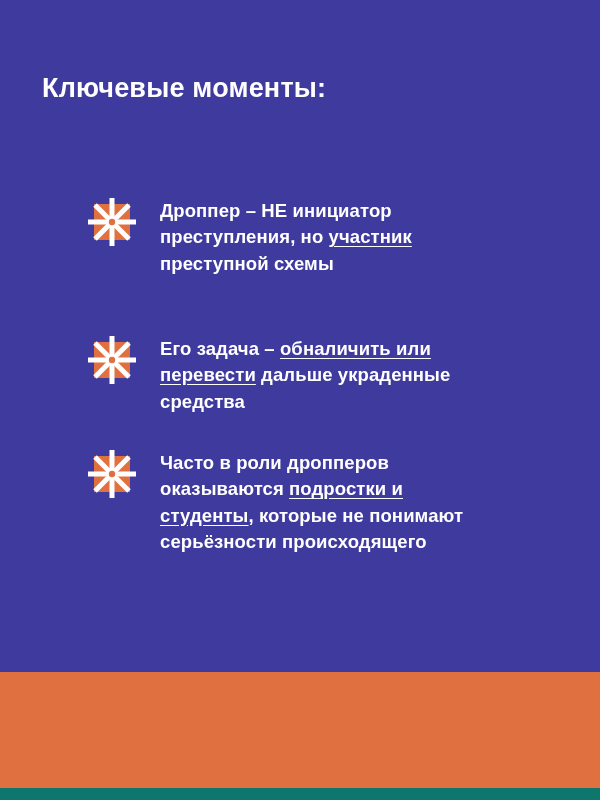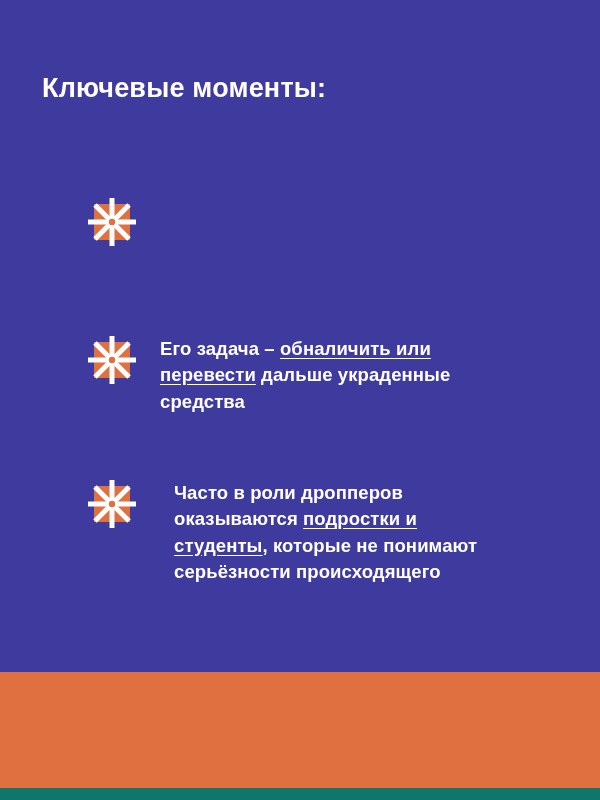--- a/index.html
+++ b/index.html
@@ -55,21 +55,21 @@
     top: 0;
     width: 600px;
   }
   .item {
     position: absolute;
     display: flex;
     align-items: flex-start;
   }
   .item-1 { left: 88px; top: 198px; }
   .item-2 { left: 88px; top: 336px; }
-  .item-3 { left: 88px; top: 480px; gap: 14px; }
+  .item-3 { left: 88px; top: 450px; }
 
   .burst {
     position: relative;
     width: 48px;
     height: 48px;
     flex: 0 0 48px;
     margin-right: 24px;
   }
   .burst .sq {
     position: absolute;
@@ -127,20 +127,23 @@
         <svg class="star" viewBox="0 0 48 48" xmlns="http://www.w3.org/2000/svg" aria-hidden="true">
           <g stroke="#ffffff" stroke-width="5" stroke-linecap="butt">
             <line x1="24" y1="0" x2="24" y2="48"></line>
             <line x1="0" y1="24" x2="48" y2="24"></line>
             <line x1="7" y1="7" x2="41" y2="41"></line>
             <line x1="41" y1="7" x2="7" y2="41"></line>
           </g>
           <circle cx="24" cy="24" r="3.2" fill="#e0703f"></circle>
         </svg>
       </div>
+      <div class="item-text">
+        <span>Дроппер – НЕ инициатор преступления, но </span><span class="u">участник</span><span> преступной схемы</span>
+      </div>
     </div>
 
     <div class="item item-2">
       <div class="burst">
         <div class="sq"></div>
         <svg class="star" viewBox="0 0 48 48" xmlns="http://www.w3.org/2000/svg" aria-hidden="true">
           <g stroke="#ffffff" stroke-width="5" stroke-linecap="butt">
             <line x1="24" y1="0" x2="24" y2="48"></line>
             <line x1="0" y1="24" x2="48" y2="24"></line>
             <line x1="7" y1="7" x2="41" y2="41"></line>

